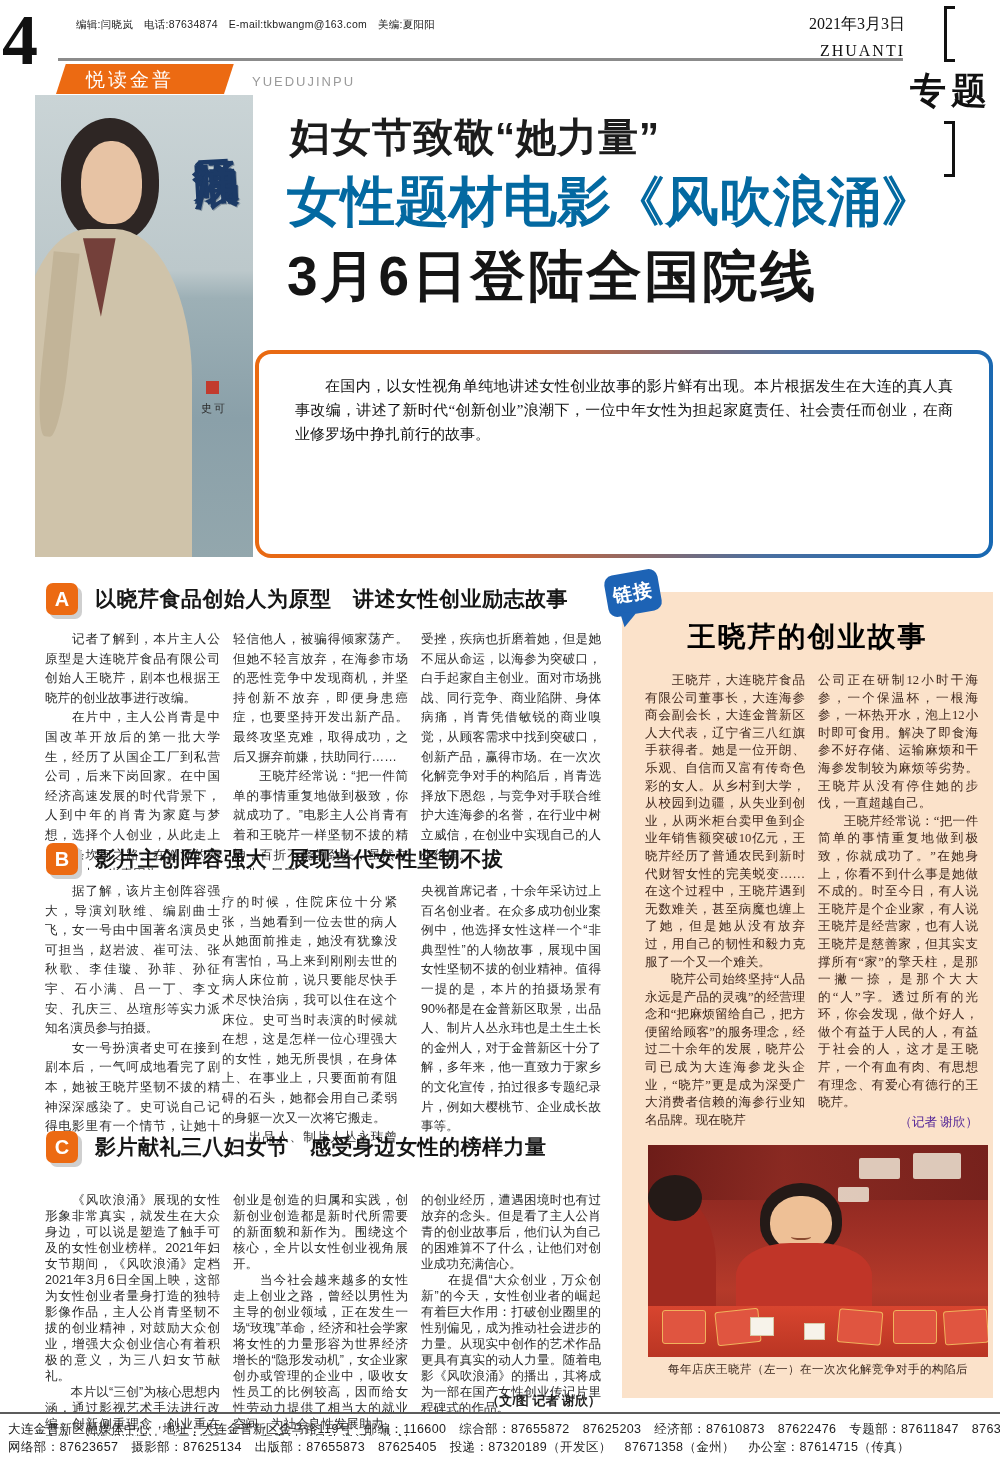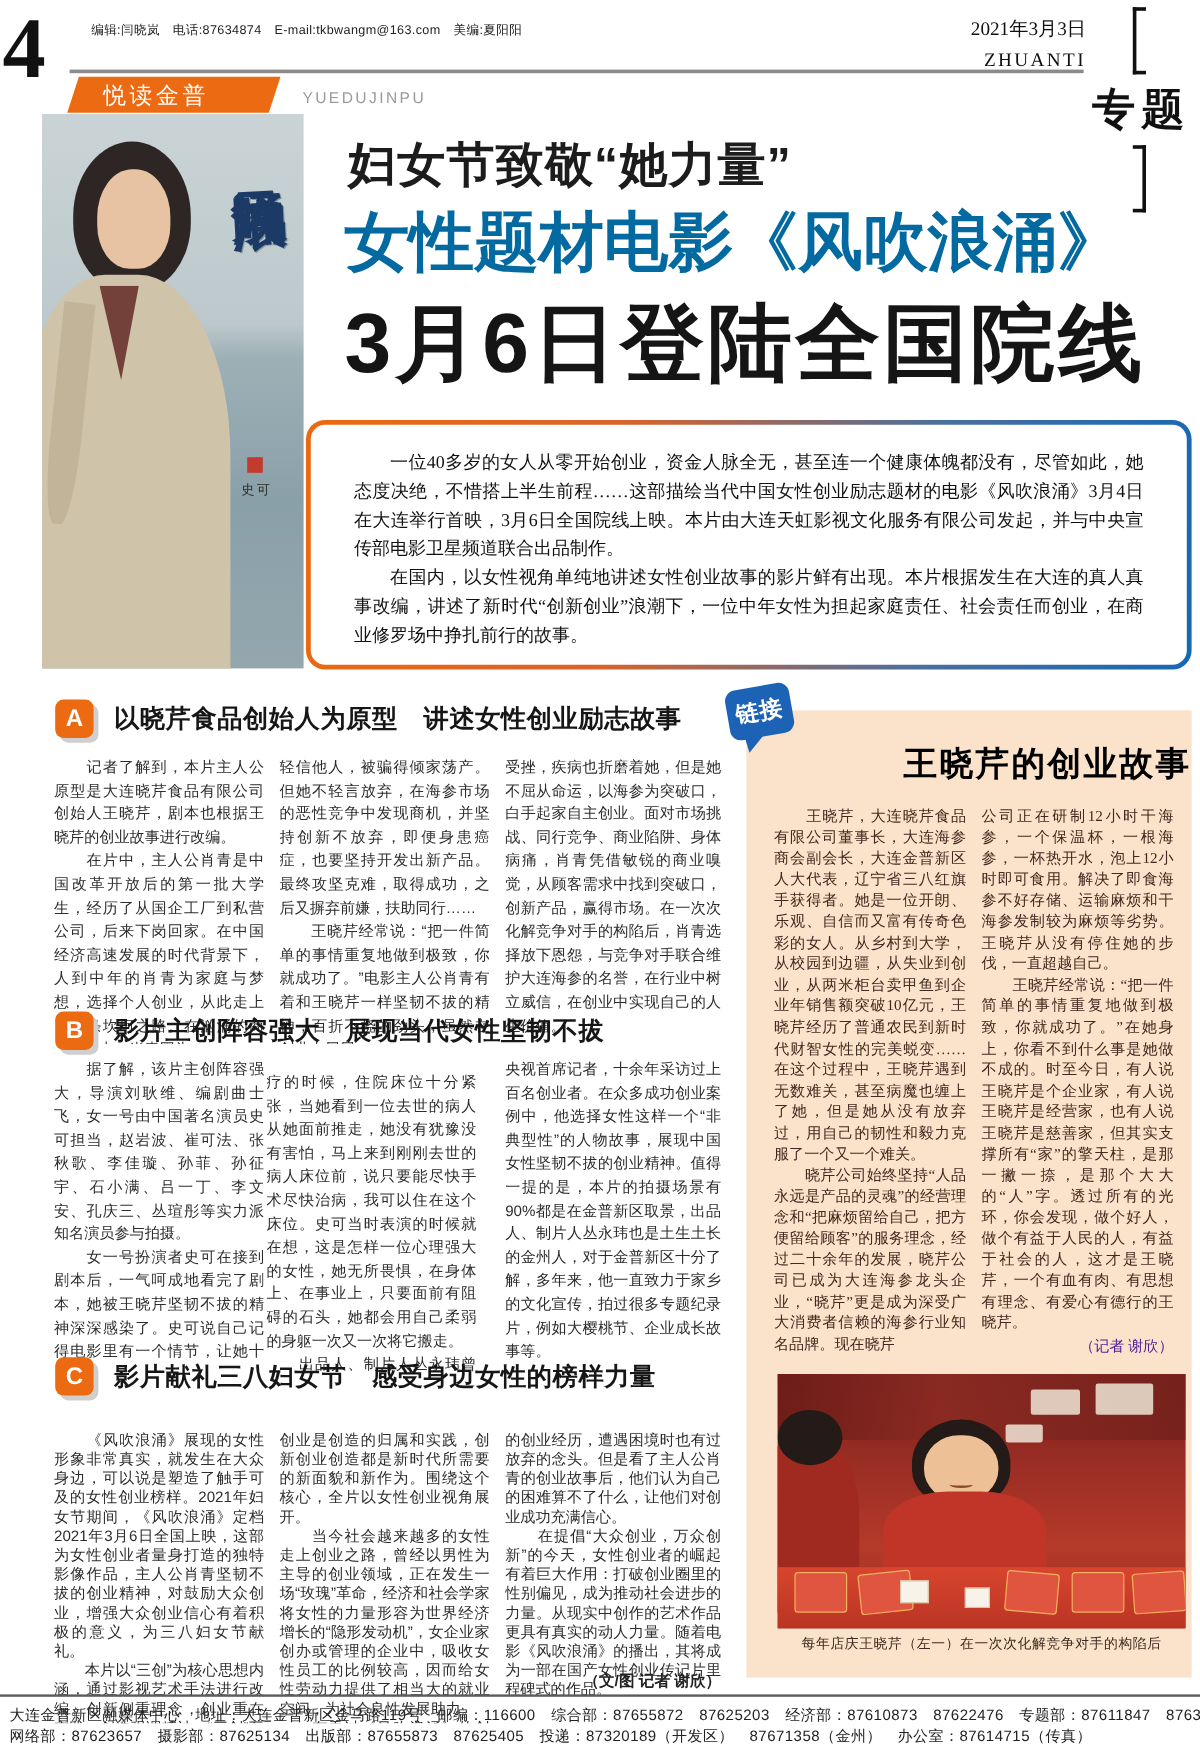--- a/index.html
+++ b/index.html
@@ -35,21 +35,21 @@
   .p-lapel { position:absolute; left:4%; top:34%; width:12%; height:40%; background:#c2b498; border-radius:0 0 40% 40%; transform:rotate(6deg); }
   .p-callig { position:absolute; right:10px; top:28px; height:240px; writing-mode:vertical-rl;
     font-family:"DejaVu Serif", serif; font-weight:bold; font-size:46px; line-height:1.04; color:#1c3a66;
     transform:rotate(-3deg); text-shadow:1px 1px 0 rgba(20,40,70,.35); }
   .p-seal { position:absolute; right:34px; top:286px; width:13px; height:13px; background:#c23b2e; }
   .p-credit { position:absolute; right:26px; top:306px; font-size:11px; color:#2b2b2b; letter-spacing:2px; }
 
   
   .hl-kicker { left:290px; top:110px; font-size:40px; font-weight:600; letter-spacing:1px; color:#1c1c1c; }
   .hl-main { left:287px; top:166px; font-size:54px; font-weight:bold; color:#0369a1; letter-spacing:0; }
-  .hl-sub { left:287px; top:240px; font-size:70px; font-weight:bold; color:#151515; letter-spacing:3px; }
+  .hl-sub { left:287px; top:240px; font-size:55px; font-weight:bold; color:#151515; letter-spacing:3px; }
 
   
   .intro-wrap { left:255px; top:350px; width:738px; height:208px; border-radius:16px; padding:4px;
     background:linear-gradient(96deg,#ea6a10 0%,#d9632a 35%,#4a6fa0 70%,#1668b3 100%); }
   .intro-inner { width:100%; height:100%; background:#fff; border-radius:12px; padding:20px 36px; }
   .intro-inner p { font-family:"Liberation Serif", serif; font-size:15px; line-height:24px; text-align:justify; text-indent:2em; color:#111; }
 
   
   .sec-head { display:flex; align-items:center; }
   .sec-badge { width:32px; height:32px; background:#ec6a12; color:#fff; border-radius:7px;
@@ -62,21 +62,21 @@
   .byline { font-weight:bold; font-size:13px; color:#222; text-align:right; }
 
   
   .sidebar-box { left:622px; top:592px; width:371px; height:806px; background:#fbe2ca; }
   .link-badge { left:606px; top:572px; width:54px; height:42px; background:#1d63b5; border-radius:9px;
     transform:rotate(-10deg); display:flex; align-items:center; justify-content:center;
     color:#fff; font-weight:bold; font-size:19px; letter-spacing:1px; z-index:3; }
   .link-badge::after { content:""; position:absolute; left:8px; bottom:-12px; width:0; height:0;
     border-left:7px solid transparent; border-right:9px solid transparent; border-top:15px solid #1d63b5;
     transform:rotate(18deg); }
-  .sb-title { position:absolute; left:0; top:26px; width:100%; text-align:right;
+  .sb-title { position:absolute; left:0; top:26px; width:100%; text-align:center;
     font-size:28px; font-weight:800; color:#000; letter-spacing:2px; }
   .sb-col { position:absolute; top:80px; width:160px; font-family:"Liberation Serif", serif;
     font-size:12.6px; line-height:17.6px; color:#40291f; text-align:justify; }
   .sb-col .txt { white-space:pre-line; }
   .sb-col1 { left:23px; }
   .sb-col2 { left:196px; }
   .sb-byline { text-align:right; font-size:12.6px; color:#4c1d95; padding-top:2px; }
 
   
   .store-photo { position:absolute; left:26px; top:553px; width:340px; height:212px; overflow:hidden;
@@ -129,21 +129,20 @@
   <div class="p-seal"></div>
   <div class="p-credit">史可</div>
 </div>
 
 <div class="abs hl-kicker">妇女节致敬“她力量”</div>
 <div class="abs hl-main">女性题材电影《风吹浪涌》</div>
 <div class="abs hl-sub">3月6日登陆全国院线</div>
 
 <div class="abs intro-wrap">
   <div class="intro-inner">
-    <p>一位40多岁的女人从零开始创业，资金人脉全无，甚至连一个健康体魄都没有，尽管如此，她态度决绝，不惜搭上半生前程……这部描绘当代中国女性创业励志题材的电影《风吹浪涌》3月4日在大连举行首映，3月6日全国院线上映。本片由大连天虹影视文化服务有限公司发起，并与中央宣传部电影卫星频道联合出品制作。</p>
     <p>在国内，以女性视角单纯地讲述女性创业故事的影片鲜有出现。本片根据发生在大连的真人真事改编，讲述了新时代“创新创业”浪潮下，一位中年女性为担起家庭责任、社会责任而创业，在商业修罗场中挣扎前行的故事。</p>
   </div>
 </div>
 
 <div class="abs sec-head" style="left:46px; top:583px;">
   <div class="sec-badge">A</div>
   <div class="sec-title">以晓芹食品创始人为原型　讲述女性创业励志故事</div>
 </div>
 <div class="abs col colsAB" style="left:45px; top:630px; width:175px; height:240px;">　　记者了解到，本片主人公原型是大连晓芹食品有限公司创始人王晓芹，剧本也根据王晓芹的创业故事进行改编。
 　　在片中，主人公肖青是中国改革开放后的第一批大学生，经历了从国企工厂到私营公司，后来下岗回家。在中国经济高速发展的时代背景下，人到中年的肖青为家庭与梦想，选择个人创业，从此走上了一条坎坷之路。在汹涌的商战海洋中，肖青因为</div>

